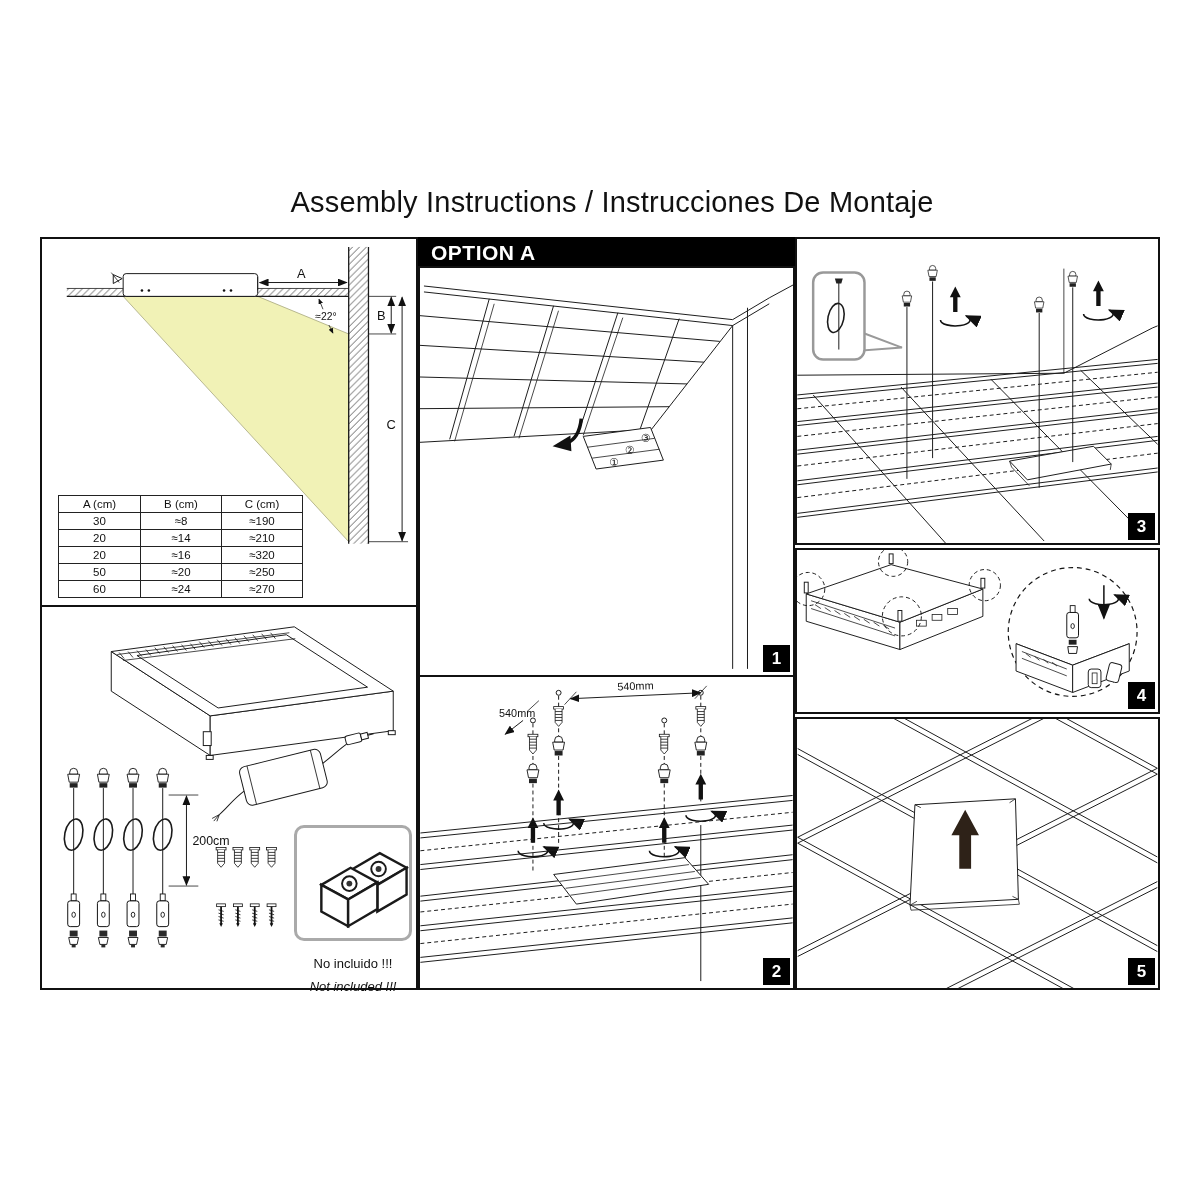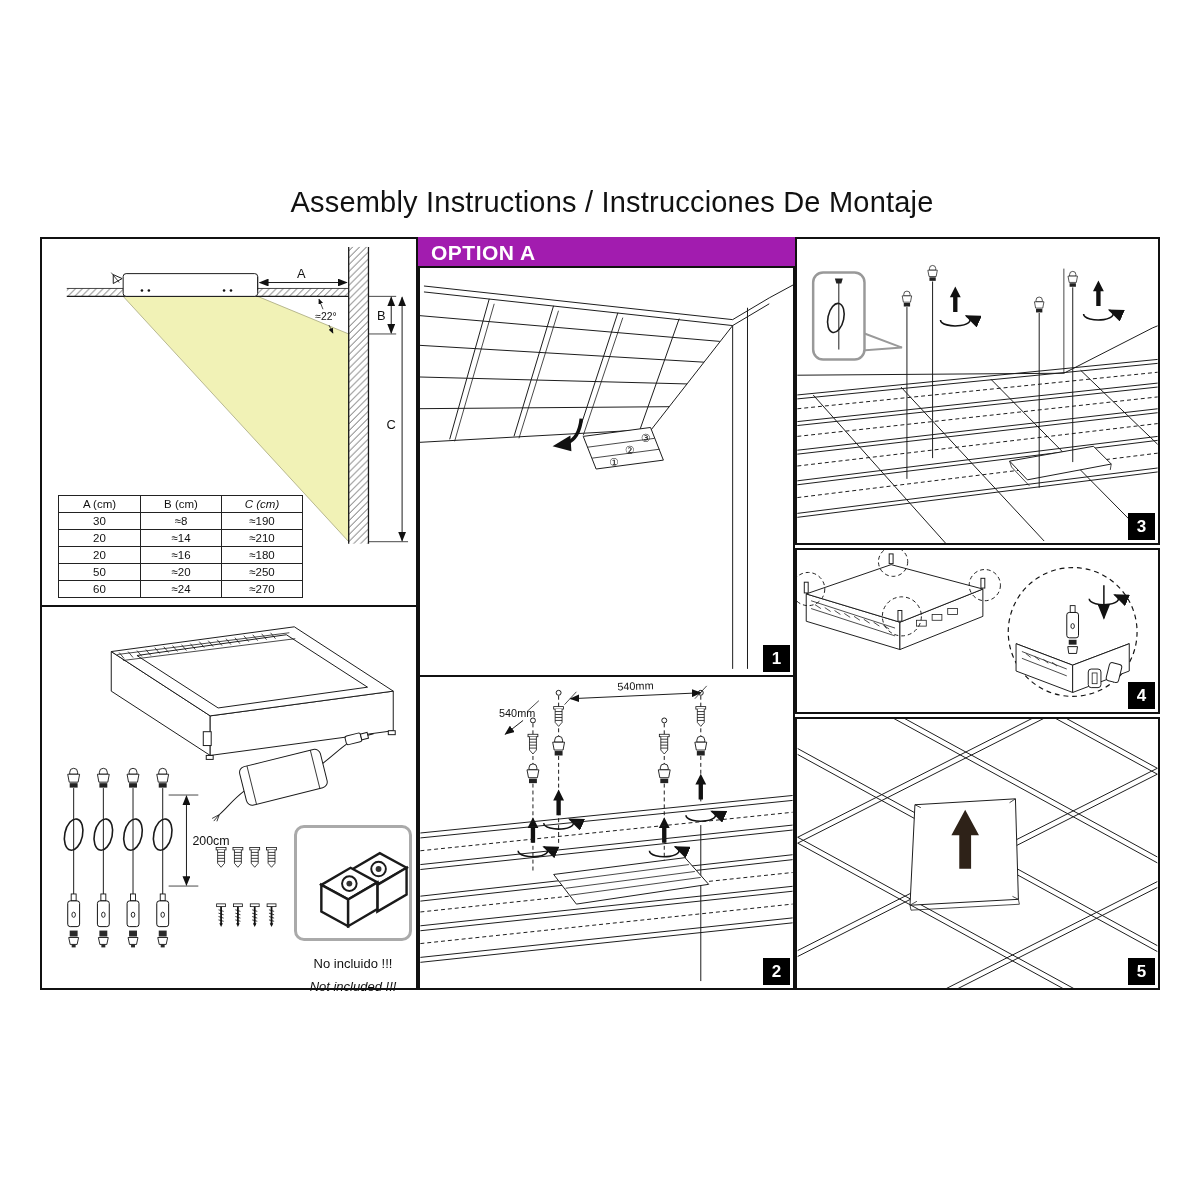--- a/index.html
+++ b/index.html
@@ -1,36 +1,36 @@
 <!DOCTYPE html>
 <html><head>
 <meta charset="utf-8">
 <style>
   html,body{margin:0;padding:0;background:#fff;}
   body{width:1200px;height:1200px;position:relative;font-family:"Liberation Sans",sans-serif;color:#111;}
   .title{position:absolute;left:12px;top:186px;width:1200px;text-align:center;font-size:29px;letter-spacing:0.2px;color:#111;}
   .panel{position:absolute;border:2px solid #111;background:#fff;box-sizing:border-box;}
   .panel svg{display:block;width:100%;height:100%;}
-  .option-bar{position:absolute;left:418px;top:237px;width:377px;height:31px;background:#a21caf;color:#fff;
+  .option-bar{position:absolute;left:418px;top:237px;width:377px;height:31px;background:#000000;color:#fff;
     font-size:21px;font-weight:bold;line-height:31px;padding-left:13px;box-sizing:border-box;letter-spacing:0.5px;}
   .badge{position:absolute;right:3px;bottom:3px;width:27px;height:27px;background:#000;color:#fff;
     font-weight:bold;font-size:17px;display:flex;align-items:center;justify-content:center;}
   
   .s{stroke:#1a1a1a;stroke-width:1;fill:none;}
   .sw{stroke:#1a1a1a;stroke-width:1;fill:#fff;}
   .s13{stroke:#1a1a1a;stroke-width:1.3;fill:none;}
   .s16{stroke:#1a1a1a;stroke-width:1.6;fill:none;}
   .s08{stroke:#1a1a1a;stroke-width:0.8;fill:none;}
   .dash{stroke:#1a1a1a;stroke-width:1;fill:none;stroke-dasharray:4 3;}
   svg text{font-family:"Liberation Sans",sans-serif;fill:#111;}
   .circnum{font-family:"DejaVu Sans",sans-serif;font-size:11px;}
   
   .spec{position:absolute;left:16px;top:256px;border-collapse:collapse;background:#fff;}
   .spec td{border:1px solid #222;font-size:11.5px;text-align:center;height:16px;padding:0;color:#111;margin-left:30px;}
-  .spec td.c1{width:81px;} .spec td.c2{width:80px;} .spec td.c3{width:80px;font-style:italic;}
+  .spec td.c1{width:81px;} .spec td.c2{width:80px;} .spec td.c3{width:80px;}
   
   .notinc{position:absolute;left:252px;top:218px;width:118px;height:116px;border:3px solid #aaa;
     border-radius:10px;box-sizing:border-box;background:#fff;text-align:center;}
   .notinc .t1{font-size:13px;margin-top:4px;}
   .notinc .t2{font-size:13px;font-style:italic;margin-top:8px;}
 </style>
 </head>
 <body>
 
 <svg width="0" height="0" style="position:absolute" aria-hidden="true">
@@ -144,21 +144,21 @@
       <td>≈190</td>
     </tr>
     <tr>
       <td>20</td>
       <td>≈14</td>
       <td>≈210</td>
     </tr>
     <tr>
       <td>20</td>
       <td>≈16</td>
-      <td>≈180</td>
+      <td>≈320</td>
     </tr>
     <tr>
       <td>50</td>
       <td>≈20</td>
       <td>≈250</td>
     </tr>
     <tr>
       <td>60</td>
       <td>≈24</td>
       <td>≈270</td>

